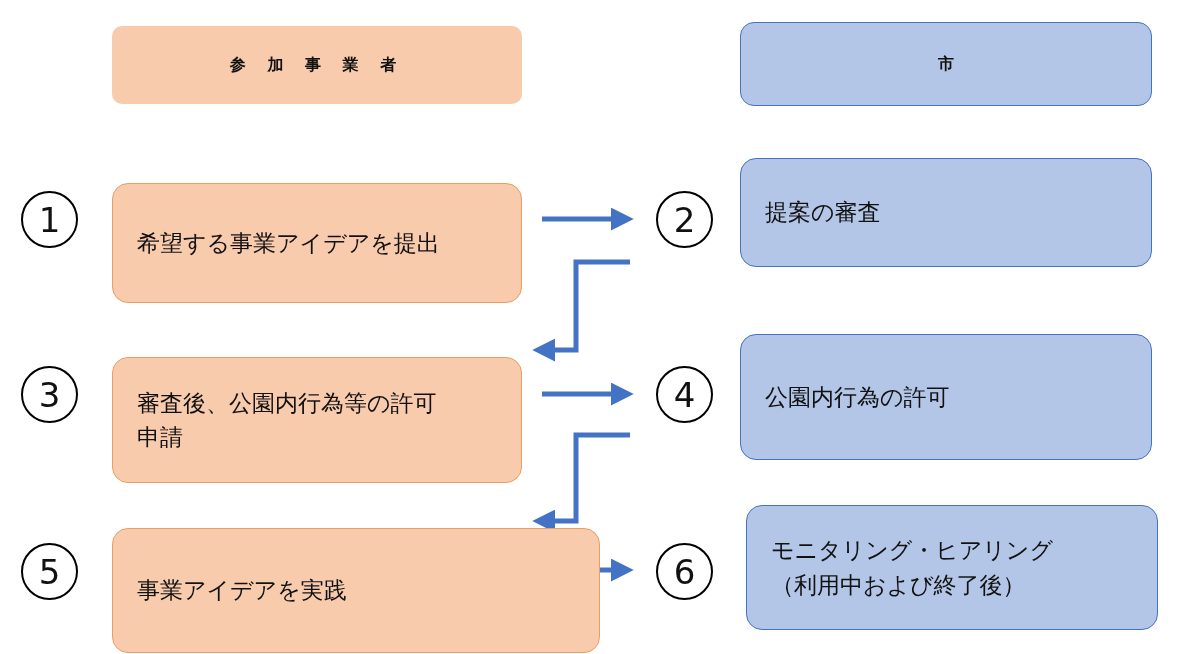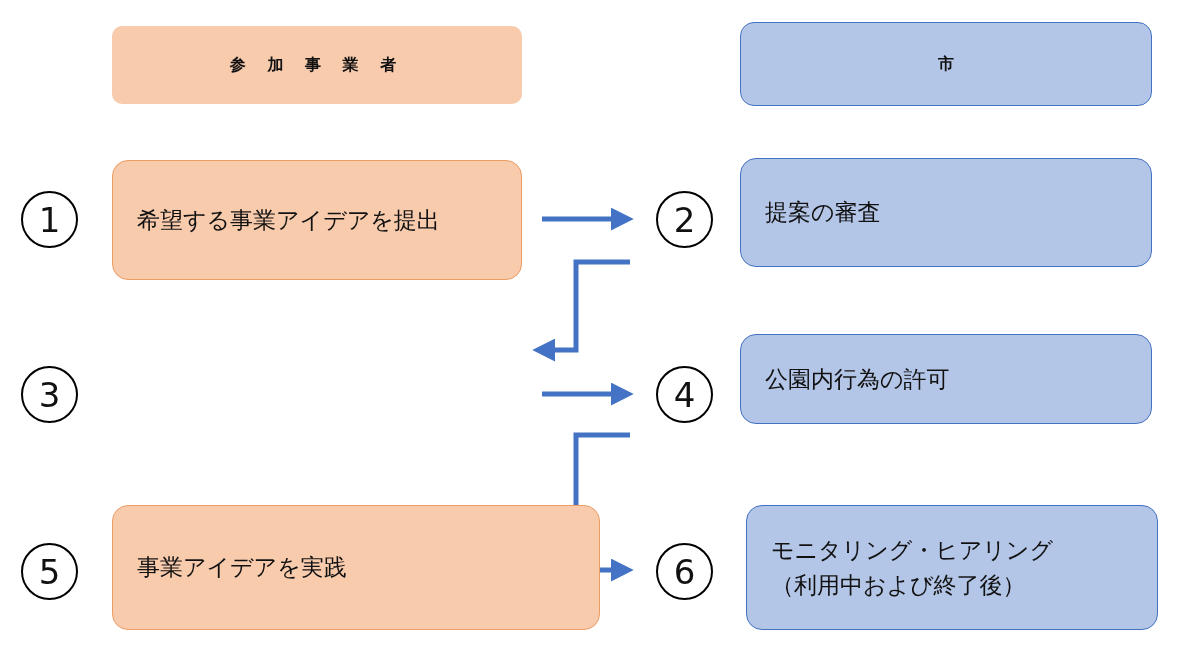--- a/index.html
+++ b/index.html
@@ -15,33 +15,33 @@
   }
   .canvas{position:relative;width:1180px;height:654px;background:var(--background);overflow:hidden;}
 
   .arrows{position:absolute;left:0;top:0;width:1180px;height:654px;pointer-events:none;}
   .flow-line{stroke:var(--arrow);stroke-width:5;fill:none;}
   .arrowhead{fill:var(--arrow);}
 
   .box{position:absolute;box-sizing:border-box;display:flex;align-items:center;}
   .orange{background:var(--orange-fill);}
   .blue{background:var(--blue-fill);border:1.6px solid var(--blue-border);}
-  .step.orange{border:1.6px solid var(--orange-border);}
+  .step.orange{border:1.6px solid var(--orange-border);margin-top:23px;}
 
   .header{justify-content:center;font-weight:bold;font-size:16px;}
   .header-left{left:112px;top:26px;width:410px;height:78px;border-radius:10px;letter-spacing:8px;}
   .header-right{left:740px;top:22px;width:412px;height:84px;border-radius:14px;}
 
   .step{border-radius:16px;padding:0 24px;font-size:23px;}
   .box-label{white-space:pre-line;line-height:1.5;}
 
   .step1{left:112px;top:160px;width:410px;height:120px;}
   .step2{left:740px;top:158px;width:412px;height:109px;}
   .step3{left:112px;top:334px;width:410px;height:126px;}
-  .step4{left:740px;top:334px;width:412px;height:90px;}
+  .step4{left:740px;top:334px;width:412px;height:126px;}
   .step5{left:112px;top:505px;width:488px;height:125px;}
   .step6{left:740px;top:505px;width:412px;height:125px;margin-left:6px;}
 
   .num{
     position:absolute;width:53px;height:53px;border:2px solid #000;border-radius:50%;
     display:flex;align-items:center;justify-content:center;
     font-size:34px;font-weight:400;background:var(--background);
   }
   .num1{left:21px;top:191px;}
   .num2{left:656px;top:191px;}
@@ -79,20 +79,24 @@
   <div class="box step orange step1">
     <span class="box-label">希望する事業アイデアを提出</span>
   </div>
 
   <div class="num num2">2</div>
   <div class="box step blue step2">
     <span class="box-label">提案の審査</span>
   </div>
 
   <div class="num num3">3</div>
+  <div class="box step orange step3">
+    <span class="box-label">審査後、公園内行為等の許可
+申請</span>
+  </div>
 
   <div class="num num4">4</div>
   <div class="box step blue step4">
     <span class="box-label">公園内行為の許可</span>
   </div>
 
   <div class="num num5">5</div>
   <div class="box step orange step5">
     <span class="box-label">事業アイデアを実践</span>
   </div>

